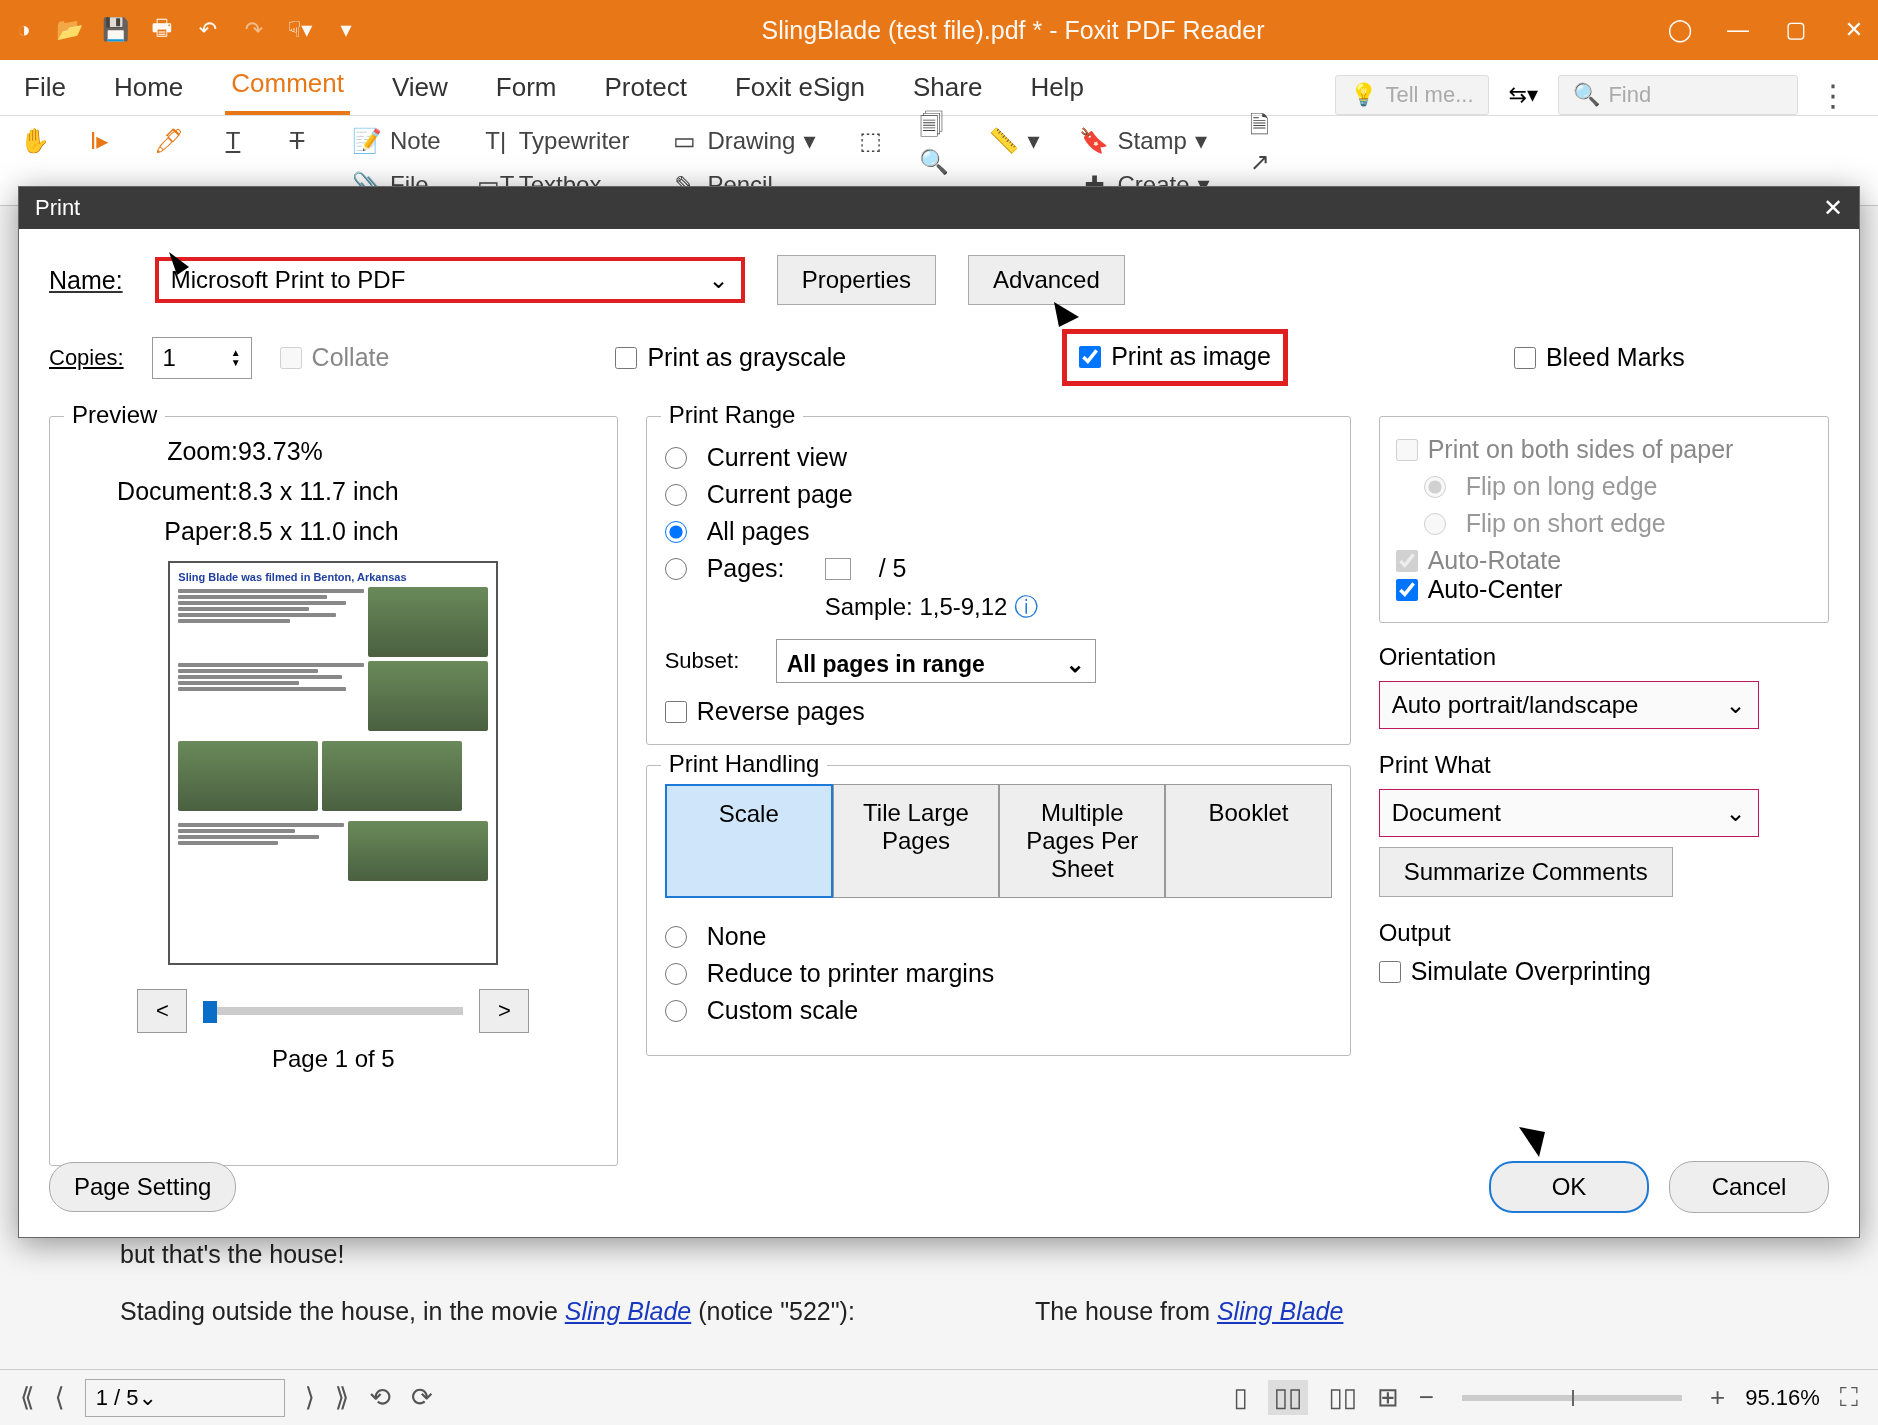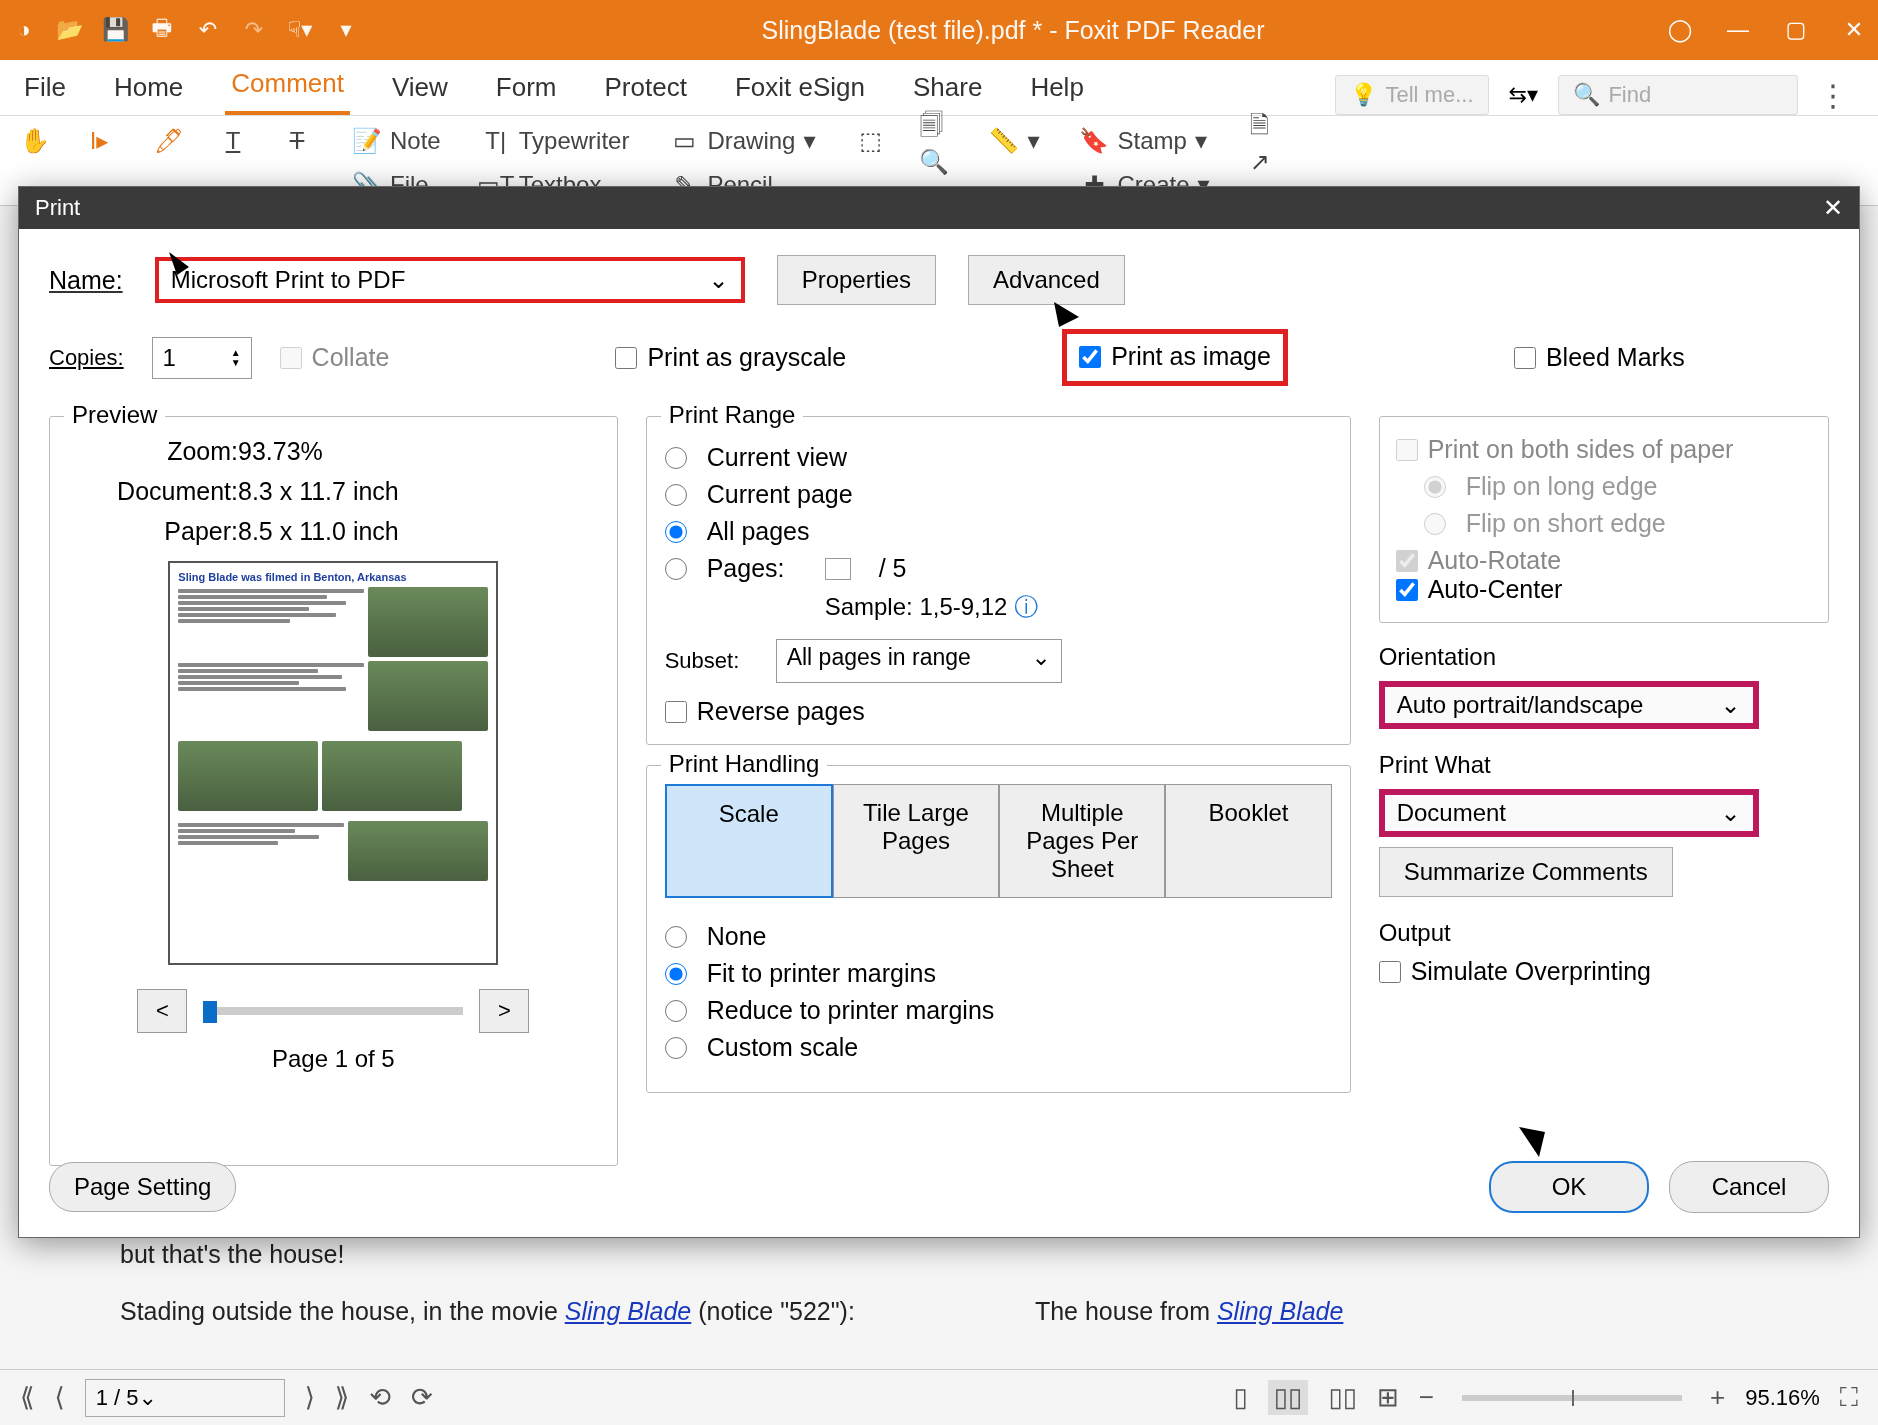--- a/index.html
+++ b/index.html
@@ -74,29 +74,29 @@
 .nav .slider .handle { position: absolute; left: 0; top: -6px; width: 14px; height: 22px; background: #0a6ec8; }
 .nav-label { text-align: center; font-size: 24px; margin-top: 12px; }
 
 .fieldset { border: 1px solid #bbb; border-radius: 3px; padding: 18px 18px 18px 18px; margin-bottom: 20px; position: relative; }
 .fieldset .legend { position: absolute; top: -16px; left: 14px; background: #fff; padding: 0 8px; font-size: 24px; }
 .radio { display: flex; align-items: center; gap: 20px; font-size: 25px; margin: 8px 0; }
 .radio input { width: 22px; height: 22px; }
 .pages-input { width: 390px; height: 44px; border: 1px solid #999; padding: 4px 12px; font-size: 23px; margin: 0 8px; }
 .sample { margin-left: 160px; font-size: 24px; margin-top: 6px; }
 .subset-row { display: flex; align-items: center; gap: 11px; margin-top: 16px; }
-.subset-select { width: 286px; height: 44px; border: 1px solid #999; padding: 4px 10px; font-size: 23px; display: flex; align-items: flex-start; justify-content: space-between; }
+.subset-select { width: 320px; height: 44px; border: 1px solid #999; padding: 4px 10px; font-size: 23px; display: flex; align-items: flex-end; justify-content: space-between; font-weight: bold; }
 
 .tabs { display: flex; }
 .tabs .t { flex: 1; border: 1px solid #999; padding: 14px 8px; text-align: center; font-size: 24px; background: #eee; cursor: pointer; }
 .tabs .t.active { background: #cfe6fa; border: 2px solid #1e7ad6; }
 
 .rside-group { margin-bottom: 22px; }
 .rside-group .glabel { font-size: 24px; margin-bottom: 10px; }
-.select { width: 380px; height: 48px; border: 6px solid #be185d; padding: 6px 12px; font-size: 24px; display: flex; align-items: center; justify-content: space-between; background: #fafafa; }
+.select { width: 380px; height: 48px; border: 1px solid #be185d; padding: 6px 12px; font-size: 24px; display: flex; align-items: center; justify-content: space-between; background: #fafafa; }
 
 .dlg-footer { position: absolute; bottom: 24px; left: 30px; right: 30px; display: flex; align-items: center; }
 .dlg-footer .btn { min-width: 160px; text-align: center; border-radius: 24px; }
 .dlg-footer .right { margin-left: auto; display: flex; gap: 20px; }
 
 
 .arrow { position: absolute; pointer-events: none; }
 
 
 .doc-bg { position: absolute; top: 1240px; left: 120px; right: 100px; font-size: 25px; color: #222; }
@@ -405,24 +405,20 @@
             <div class="t">Tile Large Pages</div>
             <div class="t">Multiple Pages Per Sheet</div>
             <div class="t">Booklet</div>
           </div>
           <div style="height:16px"></div>
           <label class="radio">
               <input type="radio" name="sc" style="">
               <span>None</span>
             </label>
           <label class="radio">
-              <input type="radio" name="sc" checked="" style="">
-              <span>Fit to printer margins</span>
-            </label>
-          <label class="radio">
               <input type="radio" name="sc" style="">
               <span>Reduce to printer margins</span>
             </label>
           <label class="radio">
               <input type="radio" name="sc" style="">
               <span>Custom scale</span>
             </label>
         </div>
       </div>
 

